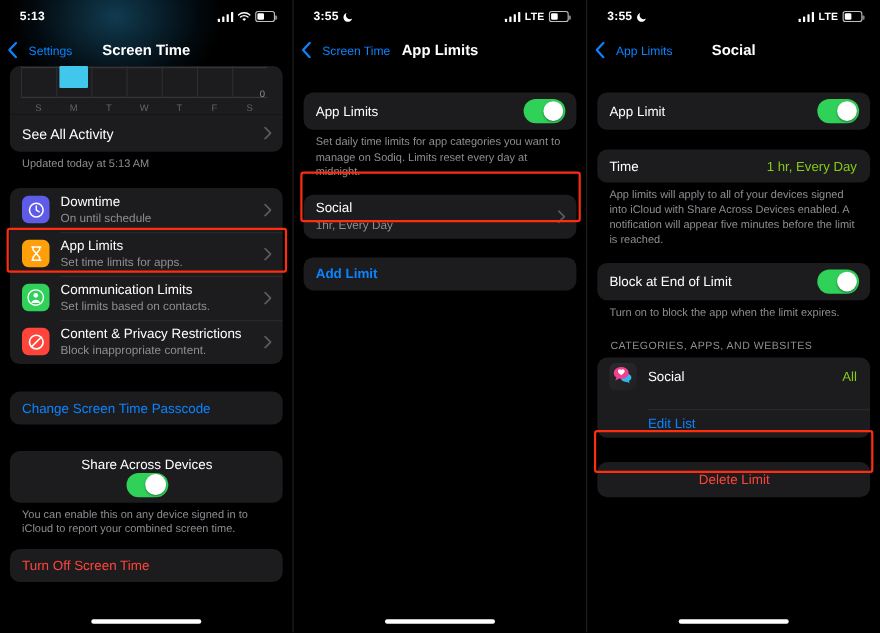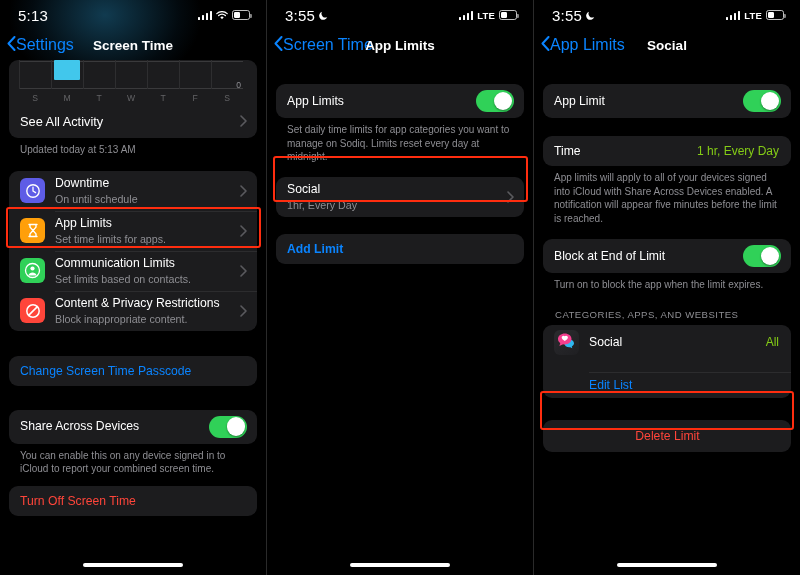--- a/index.html
+++ b/index.html
@@ -14,21 +14,21 @@
     border-right:1px solid #2a2a2a; overflow:hidden;
   }
   .phone:last-child{ border-right:none; width:266px; }
 
   
   .statusbar{
     height:30px; display:flex; align-items:center;
     justify-content:space-between; padding:0 16px 0 18px;
     position:relative; z-index:5;
   }
-  .sb-time{ color:#fff; font-size:15px; font-weight:400; letter-spacing:.2px;
+  .sb-time{ color:#fff; font-size:11px; font-weight:700; letter-spacing:.2px;
             display:flex; align-items:center; gap:4px; }
   .moon{ display:inline-block; width:9px; height:9px; position:relative; }
   .moon svg{ display:block; }
   .sb-right{ display:flex; align-items:center; gap:4px; }
   .bars{ display:flex; align-items:flex-end; gap:1.5px; height:9px; }
   .bars i{ display:block; width:2.4px; background:#fff; border-radius:.5px; }
   .bars i:nth-child(1){ height:3px; }
   .bars i:nth-child(2){ height:5px; }
   .bars i:nth-child(3){ height:7px; }
   .bars i:nth-child(4){ height:9px; }
@@ -38,22 +38,22 @@
          border-radius:2.6px; position:relative; padding:1px; }
   .batt::after{ content:""; position:absolute; right:-3px; top:3px; width:1.6px;
          height:3.5px; background:rgba(255,255,255,.5); border-radius:0 1px 1px 0; }
   .batt .fill{ height:100%; background:#fff; border-radius:1.2px; width:45%; }
 
   
   .navbar{
     height:30px; display:flex; align-items:center; position:relative; z-index:4;
   }
   .nav-back{
-    display:flex; align-items:flex-start; color:#0a84ff; font-size:16px;
-    padding-left:7px; gap:0; white-space:nowrap;
+    display:flex; align-items:flex-end; color:#0a84ff; font-size:11px;
+    padding-left:7px; gap:10px; white-space:nowrap;
   }
   .chev-l{ width:9px; height:15px; }
   .nav-title{
     position:absolute; left:0; right:0; text-align:center; color:#fff;
     font-size:13.5px; font-weight:700; pointer-events:none;
   }
   .p1 .nav-title{ left:auto; right:auto; width:100%; }
 
   
   .glow{
@@ -285,21 +285,21 @@
 
       <div class="group">
         <div class="row" style="min-height:30px;">
           <div class="blue">Change Screen Time Passcode</div>
         </div>
       </div>
 
       <div style="height:24px"></div>
 
       <div class="group">
-        <div class="row" style="min-height:34px;">
+        <div class="row" style="min-height:34px;flex-direction:column;">
           <div class="rtext">
               <div class="rtitle">Share Across Devices</div>
             </div>
           <div class="toggle">
               <div class="knob"></div>
             </div>
         </div>
       </div>
       <div class="footnote">You can enable this on any device signed in to iCloud to report your combined screen time.</div>
 

